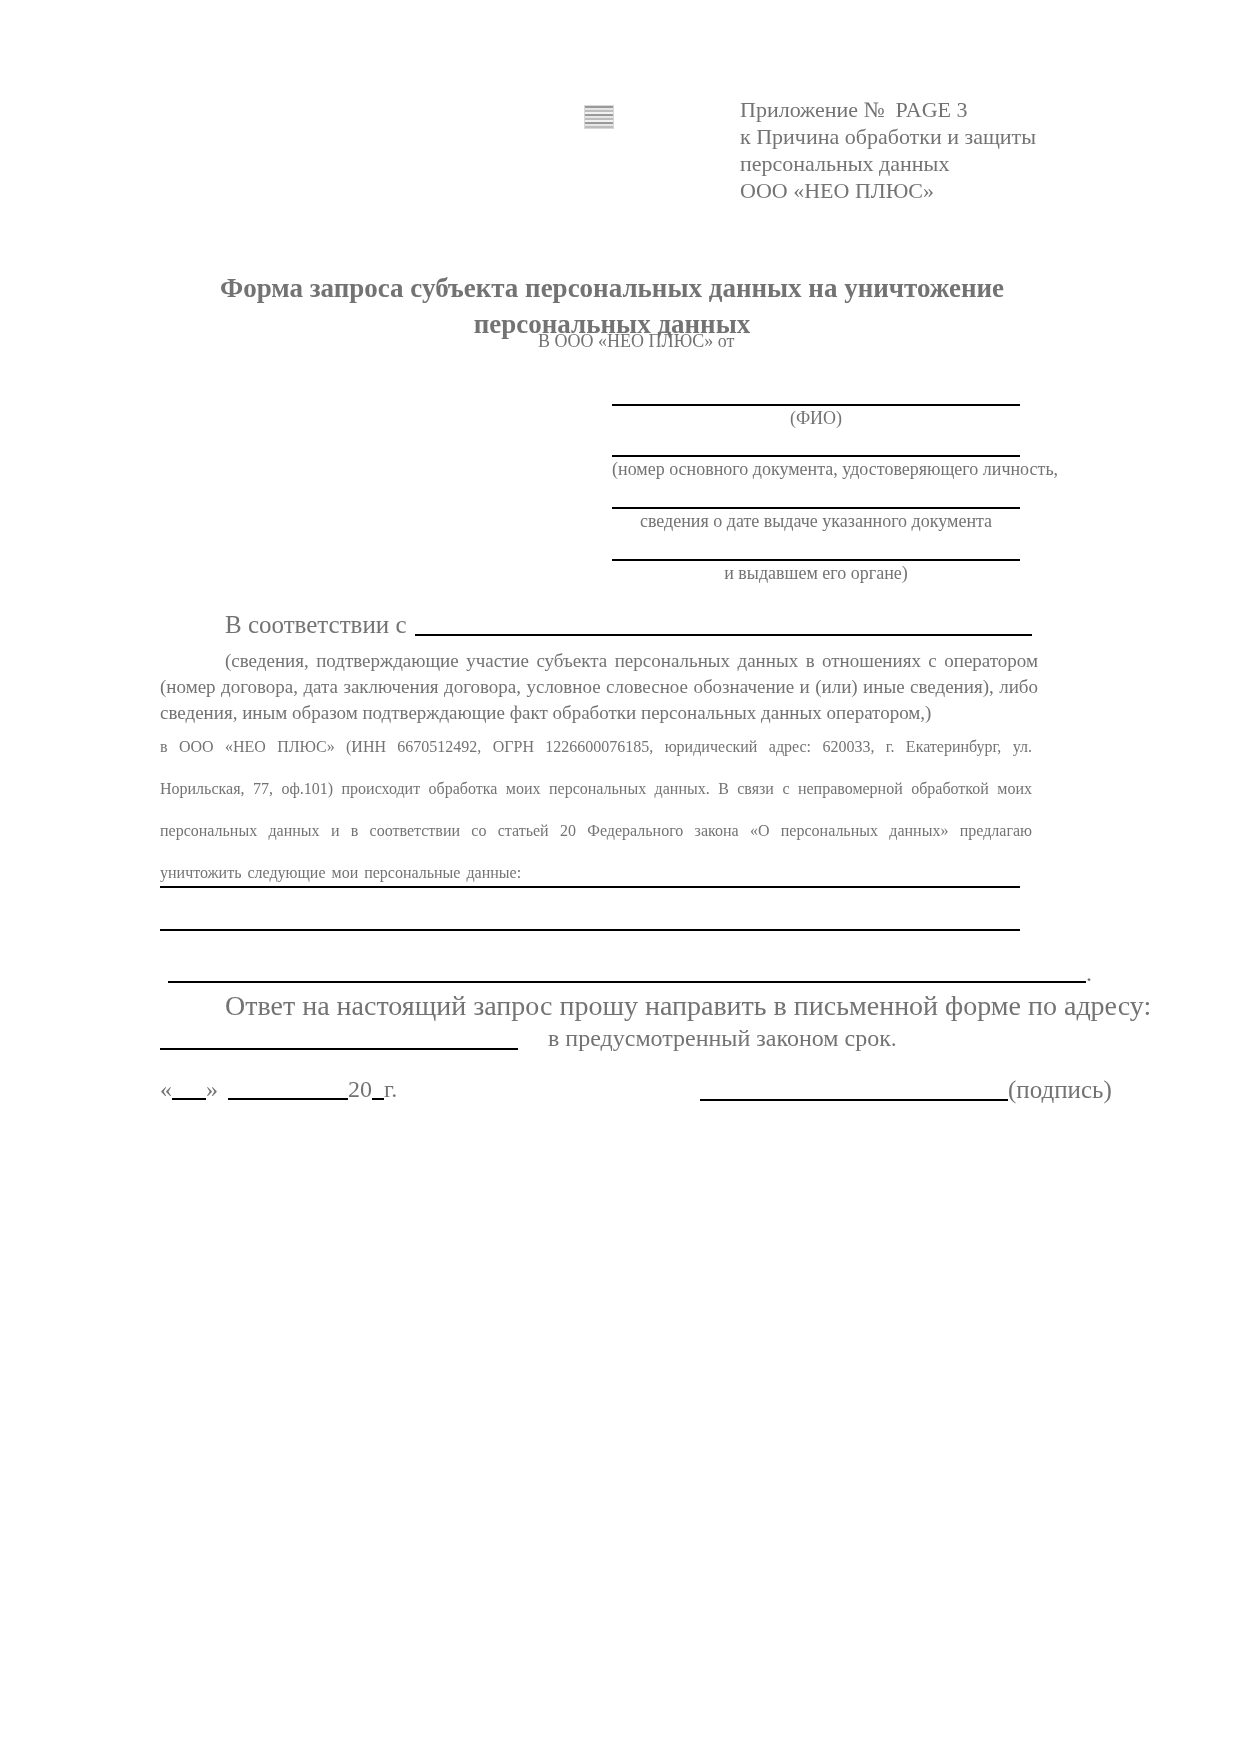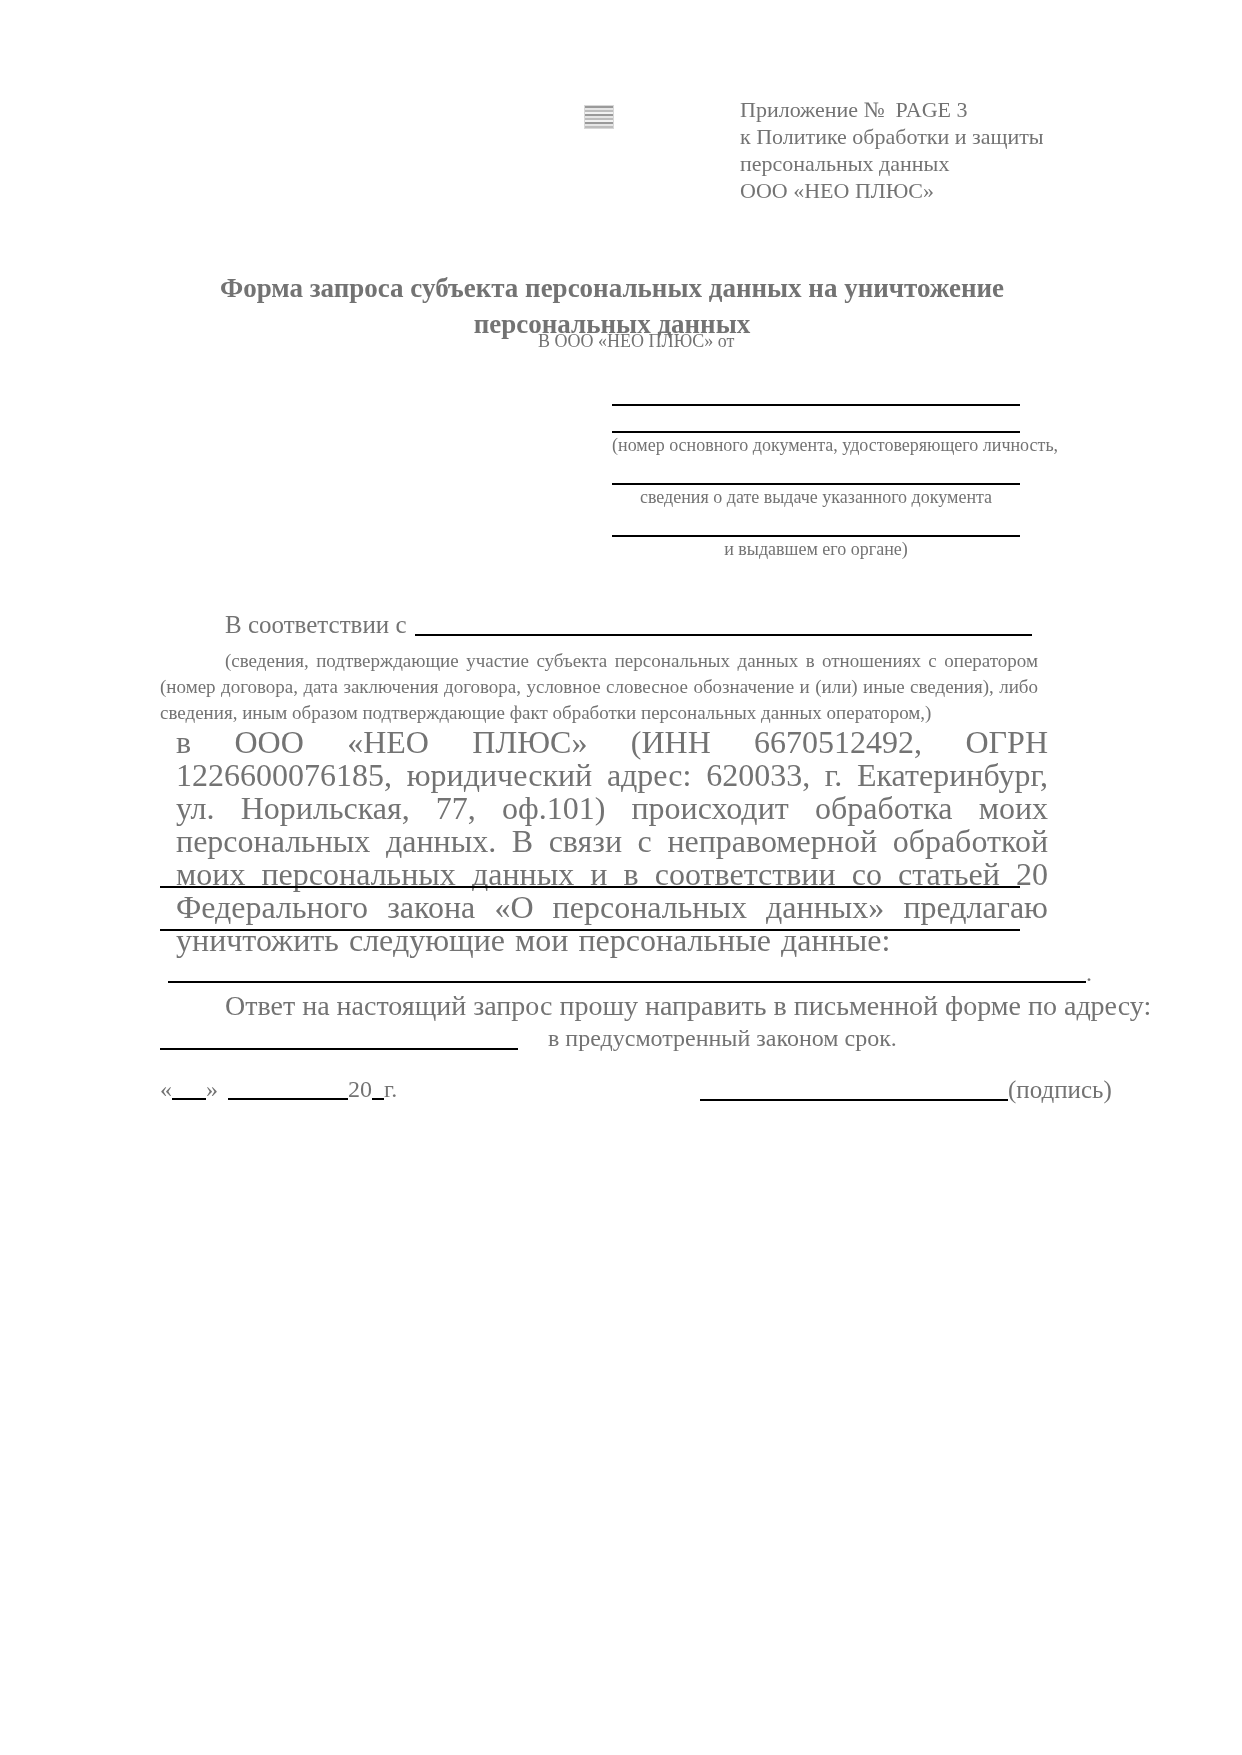--- a/index.html
+++ b/index.html
@@ -46,22 +46,22 @@
     position: absolute; left: 160px; top: 608px; width: 872px;
     display: flex; align-items: stretch; font-size: 25px; line-height: 33px;
   }
   .accordance .lbl { white-space: nowrap; padding-left: 65px; }
   .fill { flex: 1 1 auto; border-bottom: 2px solid #000; margin: 0 0 5px 8px; }
   .fine-print {
     position: absolute; left: 160px; top: 648px; width: 878px;
     font-size: 19px; line-height: 26px; text-align: justify; text-indent: 65px;
   }
   .body-par {
-    position: absolute; left: 176px; top: 726px; width: 872px;
-    font-size: 32px; line-height: 33px; text-align: justify; word-spacing: 2px;
+    position: absolute; left: 160px; top: 726px; width: 872px;
+    font-size: 16px; line-height: 42px; text-align: justify; word-spacing: 2px;
   }
   .hr { position: absolute; left: 160px; width: 860px; border-top: 2px solid #000; }
   .hr1 { top: 886px; }
   .hr2 { top: 929px; }
   .reason {
     position: absolute; left: 160px; top: 929px; width: 860px;
     display: flex; align-items: stretch; font-size: 24px; line-height: 31px;
   }
   .reason .lbl { white-space: nowrap; padding-left: 65px; }
   .reason-cont {
@@ -97,35 +97,36 @@
 </style>
 </head>
 <body>
 
 <div class="page">
 
   <div class="doc-icon"></div>
 
   <div class="header">
     <div>Приложение №&nbsp; PAGE 3</div>
-    <div>к Политике обработки и защиты</div>
+    <div>к Причина обработки и защиты</div>
     <div>персональных данных</div>
     <div>ООО «НЕО ПЛЮС»</div>
   </div>
 
   <div class="title">
     <div>Форма запроса субъекта персональных данных на уничтожение</div>
     <div>персональных данных</div>
   </div>
 
   <div class="addressee">В ООО «НЕО ПЛЮС» от</div>
 
   <div class="fields">
     <div class="field f1">
       <div class="field-line"></div>
+      <div class="caption">(ФИО)</div>
     </div>
     <div class="field f2">
       <div class="field-line"></div>
       <div class="caption">(номер основного документа, удостоверяющего личность,</div>
     </div>
     <div class="field f3">
       <div class="field-line"></div>
       <div class="caption">сведения о дате выдаче указанного документа</div>
     </div>
     <div class="field f4">

